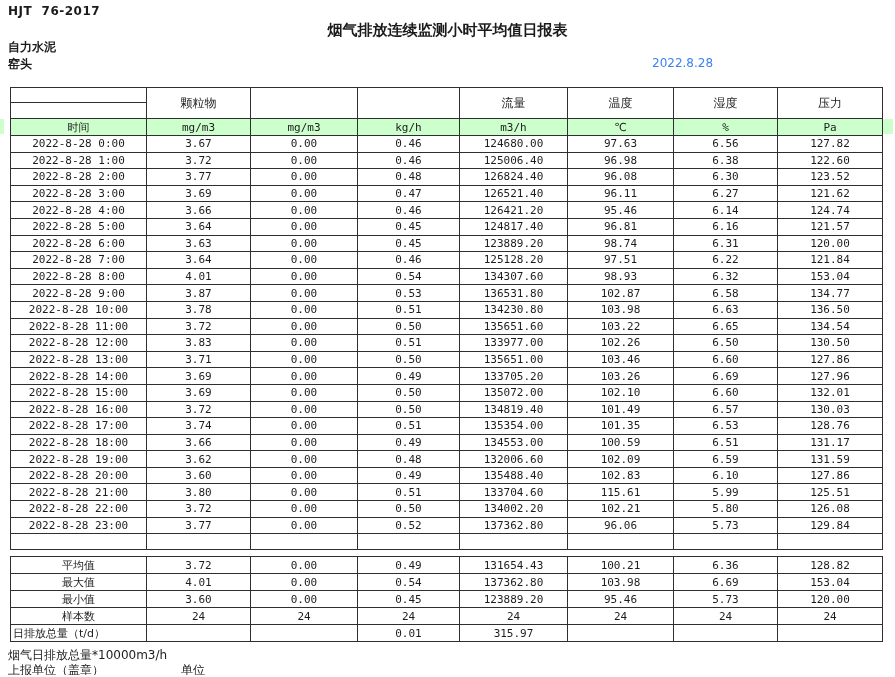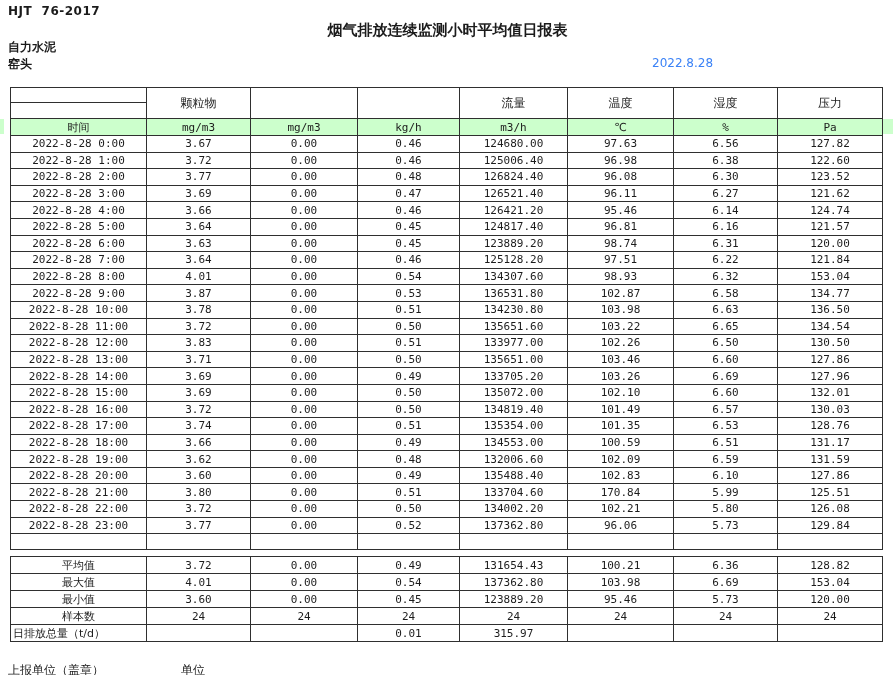--- a/index.html
+++ b/index.html
@@ -295,21 +295,21 @@
           <td>102.83</td>
           <td>6.10</td>
           <td>127.86</td>
         </tr>
         <tr class="data-row">
           <td>2022-8-28 21:00</td>
           <td>3.80</td>
           <td>0.00</td>
           <td>0.51</td>
           <td>133704.60</td>
-          <td>170.84</td>
+          <td>115.61</td>
           <td>5.99</td>
           <td>125.51</td>
         </tr>
         <tr class="data-row">
           <td>2022-8-28 22:00</td>
           <td>3.72</td>
           <td>0.00</td>
           <td>0.50</td>
           <td>134002.20</td>
           <td>102.21</td>
@@ -399,16 +399,17 @@
           <td></td>
           <td>0.01</td>
           <td>315.97</td>
           <td></td>
           <td></td>
           <td></td>
         </tr>
       </tbody>
   </table>
 
+  <div class="note">烟气日排放总量*10000m3/h</div>
   <div class="sign-line">上报单位（盖章）</div>
   <div class="unit-label">单位</div>
 
 </div>
 
 </body></html>

